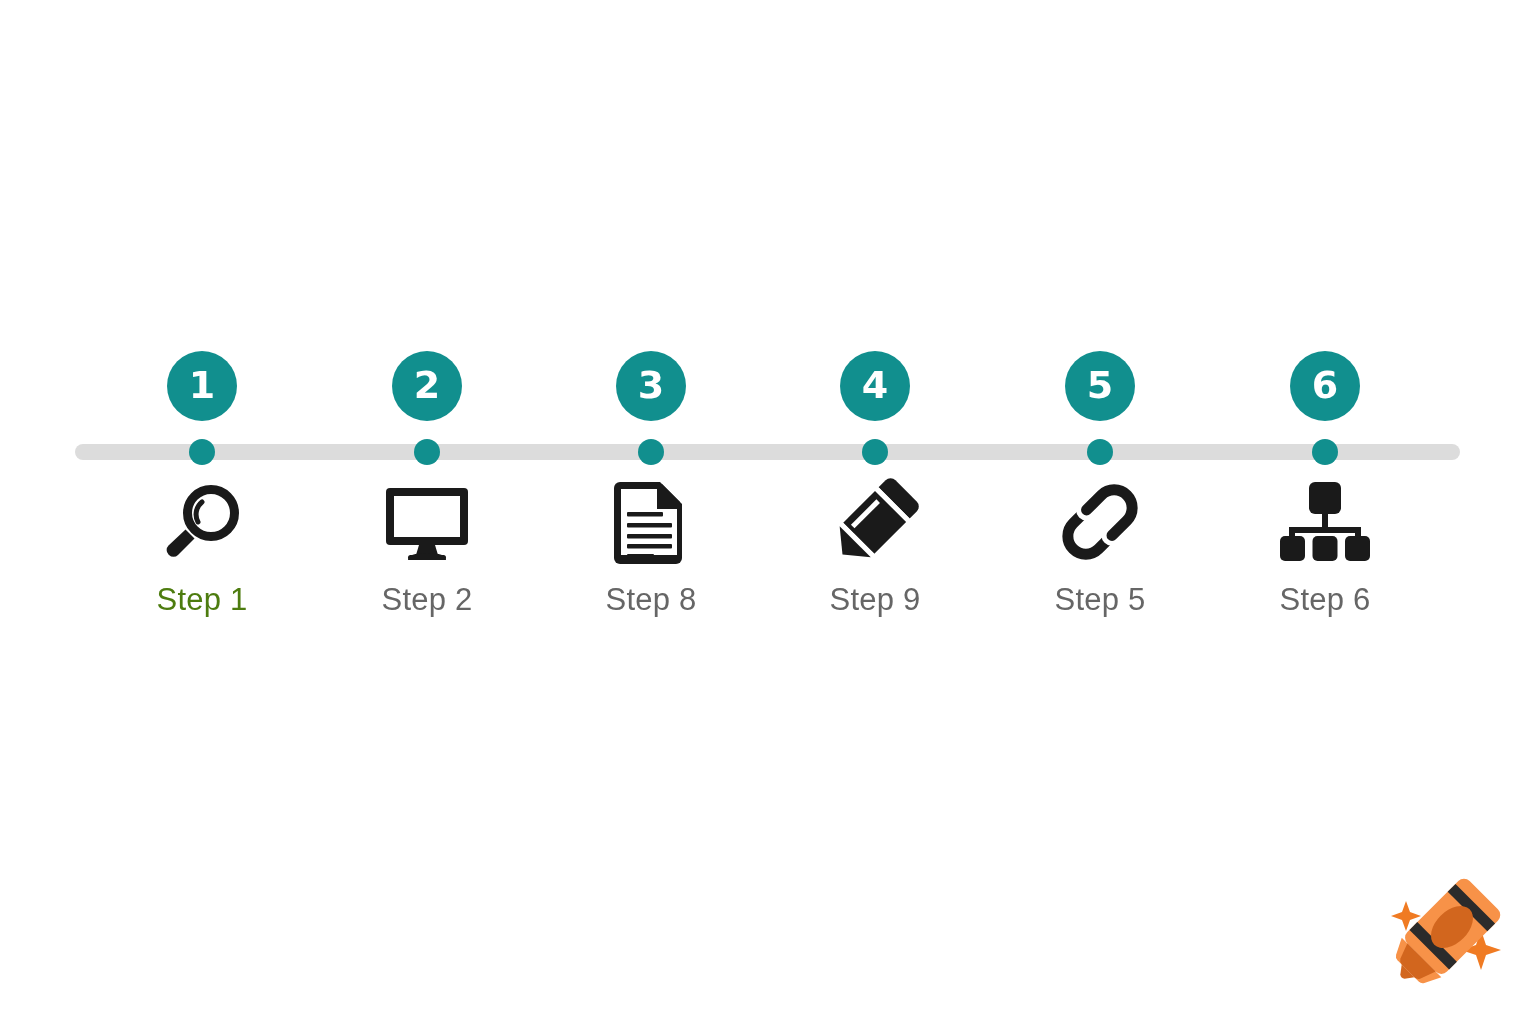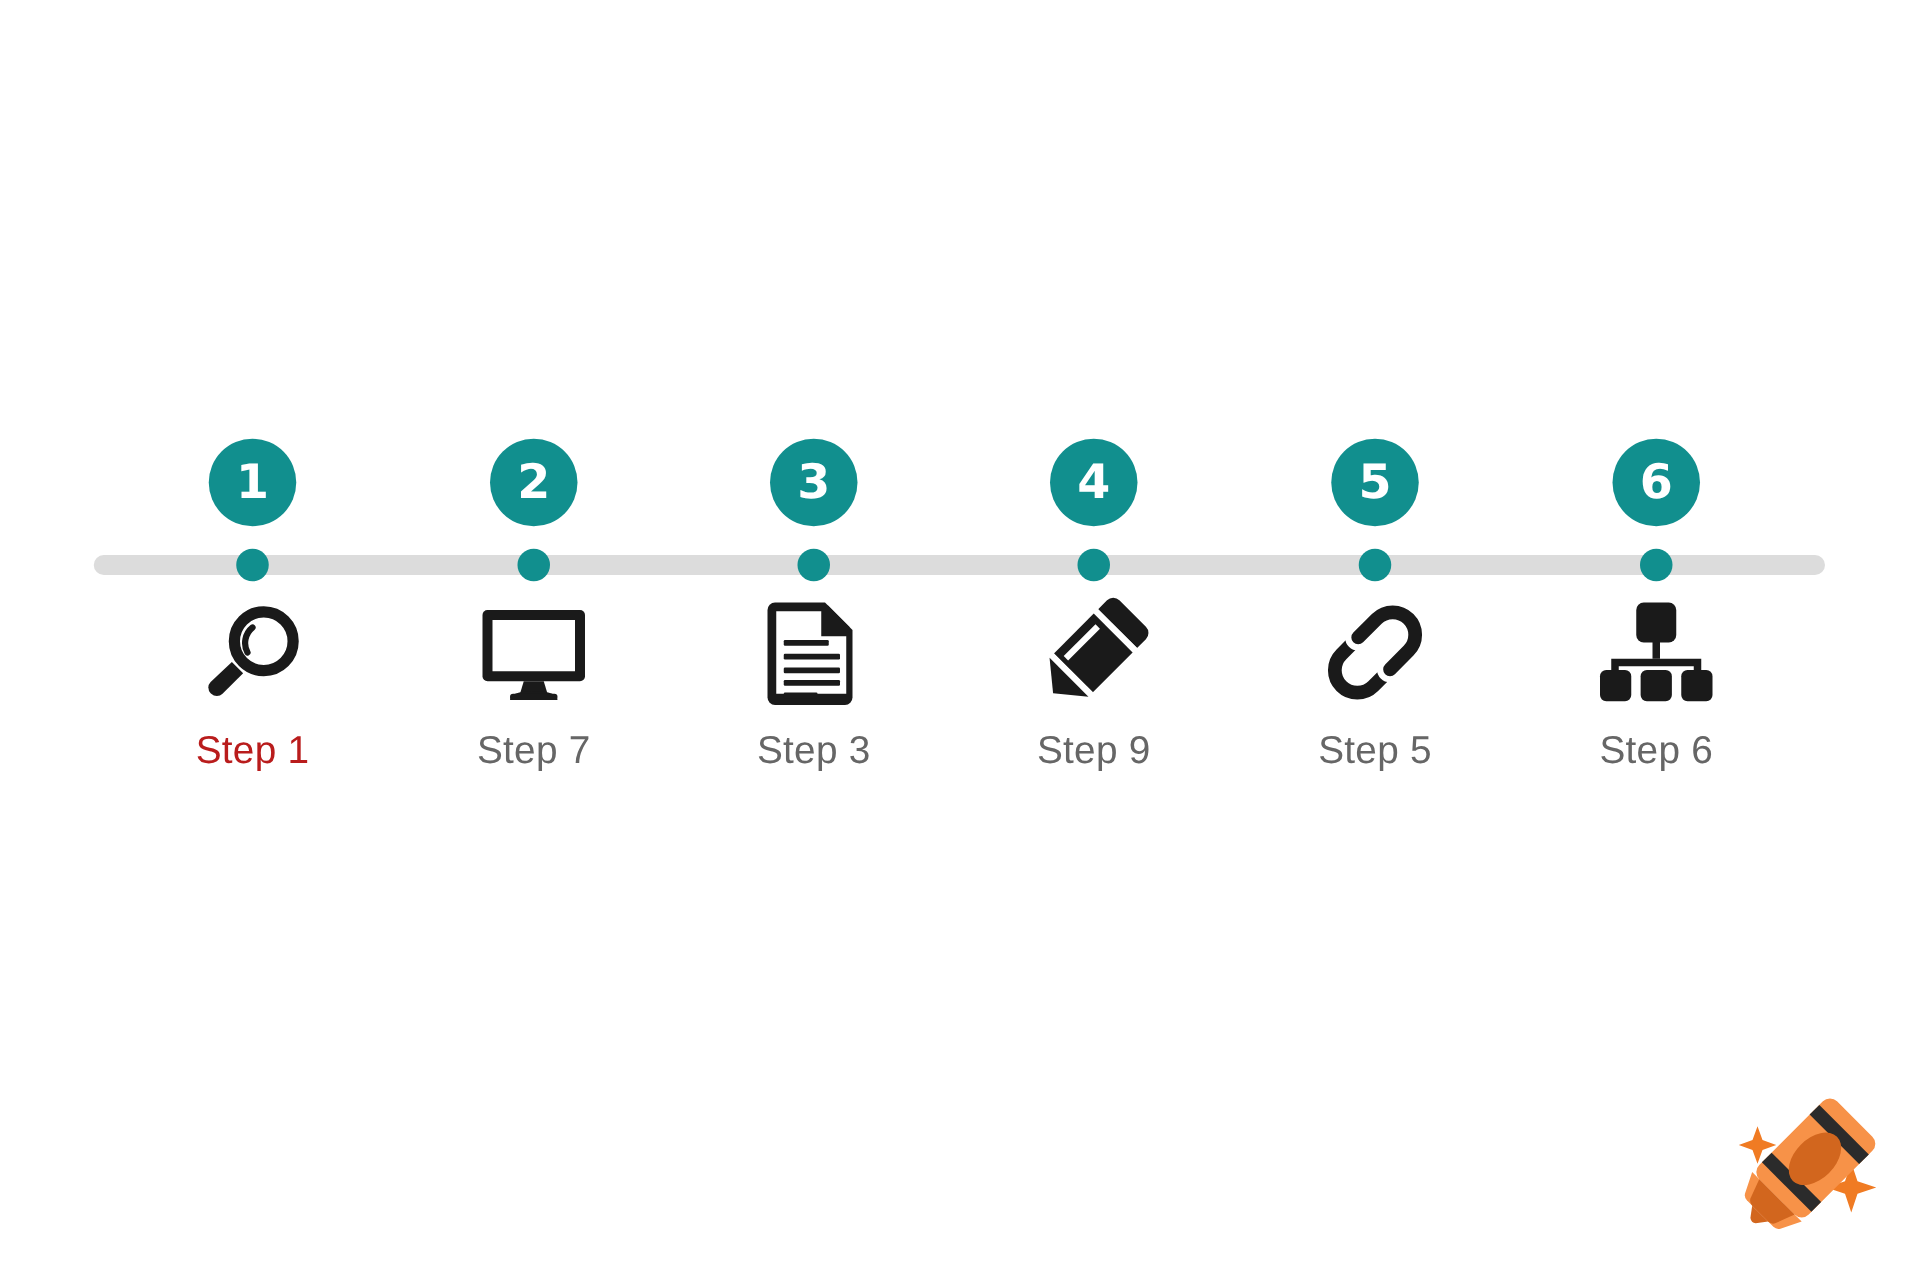--- a/index.html
+++ b/index.html
@@ -138,38 +138,38 @@
       <div class="dot" style="background: rgb(17, 143, 142);"></div>
       <div class="icon-wrap">
         <svg width="96" height="96" viewBox="0 0 96 96" aria-hidden="true">
           <g fill="#1a1a1a">
             <path d="M31.5 55.5 L40.5 64.5 L24 81 a6.4 6.4 0 0 1-9 0 l-0.5-0.5 a6.4 6.4 0 0 1 0-9 Z"></path>
           </g>
           <circle cx="57" cy="39" r="23.5" fill="none" stroke="#1a1a1a" stroke-width="9"></circle>
           <path d="M44 48 a16 16 0 0 1 4-20" fill="none" stroke="#1a1a1a" stroke-width="5" stroke-linecap="round"></path>
         </svg>
       </div>
-      <div class="step-label" style="color: #b91c1c;">Step 1</div>
+      <div class="step-label" style="color: #4d7c0f;">Step 1</div>
     </div>
 
     <div class="step" id="step-2" style="left: 427px;">
       <div class="badge" style="background: rgb(17, 143, 142); color: rgb(255, 255, 255);">
         <span>2</span>
       </div>
       <div class="dot" style="background: rgb(17, 143, 142);"></div>
       <div class="icon-wrap">
         <svg width="96" height="96" viewBox="0 0 96 96" aria-hidden="true">
           <rect x="7" y="14" width="82" height="57" rx="4" fill="#1a1a1a"></rect>
           <rect x="15" y="22" width="66" height="41" fill="#ffffff"></rect>
           <path d="M40 71 h16 l3 10 h-22 Z" fill="#1a1a1a"></path>
           <path d="M29 86 q0-7 19-7 t19 7 Z" fill="#1a1a1a"></path>
           <rect x="29" y="81" width="38" height="5" rx="2.5" fill="#1a1a1a"></rect>
         </svg>
       </div>
-      <div class="step-label" style="color: rgb(102, 102, 102);">Step 7</div>
+      <div class="step-label" style="color: rgb(102, 102, 102);">Step 2</div>
     </div>
 
     <div class="step" id="step-3" style="left: 651px;">
       <div class="badge" style="background: rgb(17, 143, 142); color: rgb(255, 255, 255);">
         <span>3</span>
       </div>
       <div class="dot" style="background: rgb(17, 143, 142);"></div>
       <div class="icon-wrap">
         <svg width="96" height="96" viewBox="0 0 96 96" aria-hidden="true">
           <path d="M17 8 h40 l22 22 v54 a6 6 0 0 1-6 6 H17 a6 6 0 0 1-6-6 V14 a6 6 0 0 1 6-6 Z" fill="#1a1a1a"></path>
@@ -177,21 +177,21 @@
           <path d="M59 10 v18 h18 Z" fill="#1a1a1a"></path>
           <g fill="#1a1a1a">
             <rect x="24" y="38" width="36" height="4.5" rx="1"></rect>
             <rect x="24" y="49" width="45" height="4.5" rx="1"></rect>
             <rect x="24" y="60" width="45" height="4.5" rx="1"></rect>
             <rect x="24" y="70" width="45" height="4.5" rx="1"></rect>
             <rect x="24" y="80" width="27" height="4.5" rx="1"></rect>
           </g>
         </svg>
       </div>
-      <div class="step-label" style="color: rgb(102, 102, 102);">Step 3</div>
+      <div class="step-label" style="color: rgb(102, 102, 102);">Step 8</div>
     </div>
 
     <div class="step" id="step-4" style="left: 875px;">
       <div class="badge" style="background: rgb(17, 143, 142); color: rgb(255, 255, 255);">
         <span>4</span>
       </div>
       <div class="dot" style="background: rgb(17, 143, 142);"></div>
       <div class="icon-wrap">
         <svg width="96" height="96" viewBox="0 0 96 96" aria-hidden="true">
           <g transform="rotate(45 48 48)">

